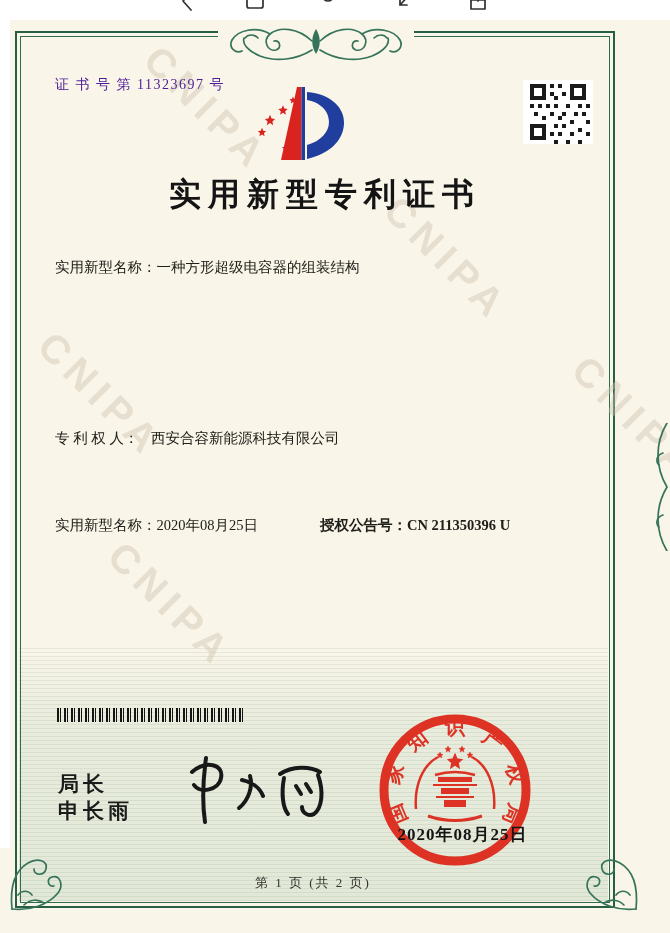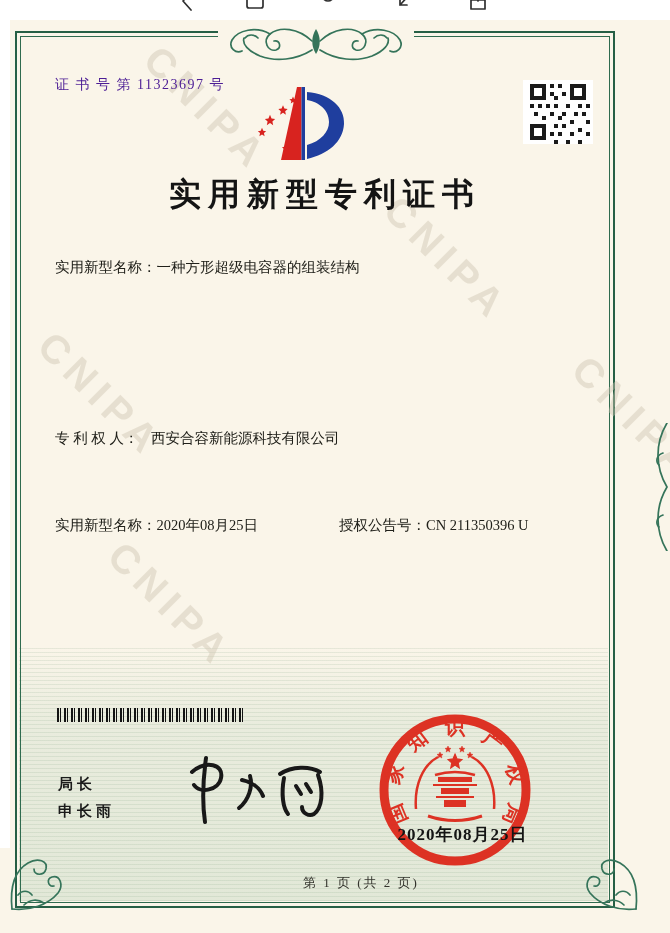--- a/index.html
+++ b/index.html
@@ -24,38 +24,38 @@
   .certno{position:absolute;left:55px;top:76px;font-size:14px;letter-spacing:1.5px;color:#4c1d95;z-index:3;}
   .logo{position:absolute;left:248px;top:84px;width:112px;height:80px;z-index:3;}
   .qr{position:absolute;left:523px;top:80px;width:70px;height:64px;background:#fff;z-index:3;}
   .title{position:absolute;left:15px;top:173px;width:596px;text-align:center;font-size:32px;font-weight:bold;
          letter-spacing:7px;color:#141414;z-index:3;padding-left:12px;}
   
   .row{position:absolute;left:55px;width:540px;font-size:14.5px;color:#20201a;z-index:3;line-height:22px;}
   .lab{display:inline-block;min-width:96px;vertical-align:top;}
   .val{display:inline-block;vertical-align:top;}
   .val-wrap{width:430px;}
-  .pair2{position:absolute;left:284px;top:0;white-space:nowrap;}
+  .pair2{position:absolute;left:265px;top:0;white-space:nowrap;font-weight:bold;}
   
   .paras{position:absolute;left:44px;top:540px;width:556px;font-size:14.5px;line-height:21.5px;
          font-style:italic;color:#2c2c26;text-align:justify;z-index:3;}
   .paras p{margin:0;text-indent:2em;}
   
   .barcode{position:absolute;left:57px;top:708px;width:186px;height:14px;z-index:3;
      background:repeating-linear-gradient(90deg,#141414 0 2px,transparent 2px 3px,#141414 3px 4px,
         transparent 4px 7px,#141414 7px 9px,transparent 9px 10px,#141414 10px 11px,transparent 11px 14px);}
   .officer{position:absolute;left:58px;top:770px;font-family:"Liberation Sans","DejaVu Sans",sans-serif;
-     font-weight:bold;font-size:15px;line-height:27px;letter-spacing:4px;color:#1b1b1b;z-index:4;}
+     font-weight:bold;font-size:21px;line-height:27px;letter-spacing:4px;color:#1b1b1b;z-index:4;}
   .signature{position:absolute;left:168px;top:752px;z-index:4;}
   .signature svg{stroke:#181818;stroke-width:4;fill:none;stroke-linecap:round;stroke-linejoin:round;}
   .seal{position:absolute;left:378px;top:713px;width:154px;height:154px;z-index:3;opacity:0.93;}
   .seal-date{position:absolute;left:380px;top:823px;width:165px;text-align:center;font-size:17px;
      font-weight:bold;letter-spacing:1px;color:#151515;z-index:5;}
   .page-footer{position:absolute;left:15px;top:874px;width:596px;text-align:center;font-size:13px;
-     letter-spacing:2px;color:#33332c;z-index:4;padding-left:48px;}
+     letter-spacing:2px;color:#33332c;z-index:4;}
   .continuation{position:absolute;left:15px;top:913px;width:596px;text-align:center;font-size:13.5px;
      font-style:italic;letter-spacing:3px;color:#2e2e28;z-index:4;}
   
   .orn{position:absolute;z-index:4;}
   .orn svg{stroke:#35745a;fill:none;stroke-width:1.7;stroke-linecap:round;}
   .orn-top{left:218px;top:24px;width:196px;height:42px;background:#faf5e9;}
   .orn-bl{left:4px;top:845px;width:72px;height:72px;}
   .orn-br{left:566px;top:845px;width:78px;height:72px;}
   .orn-right{left:649px;top:423px;width:21px;height:128px;}
 </style>

